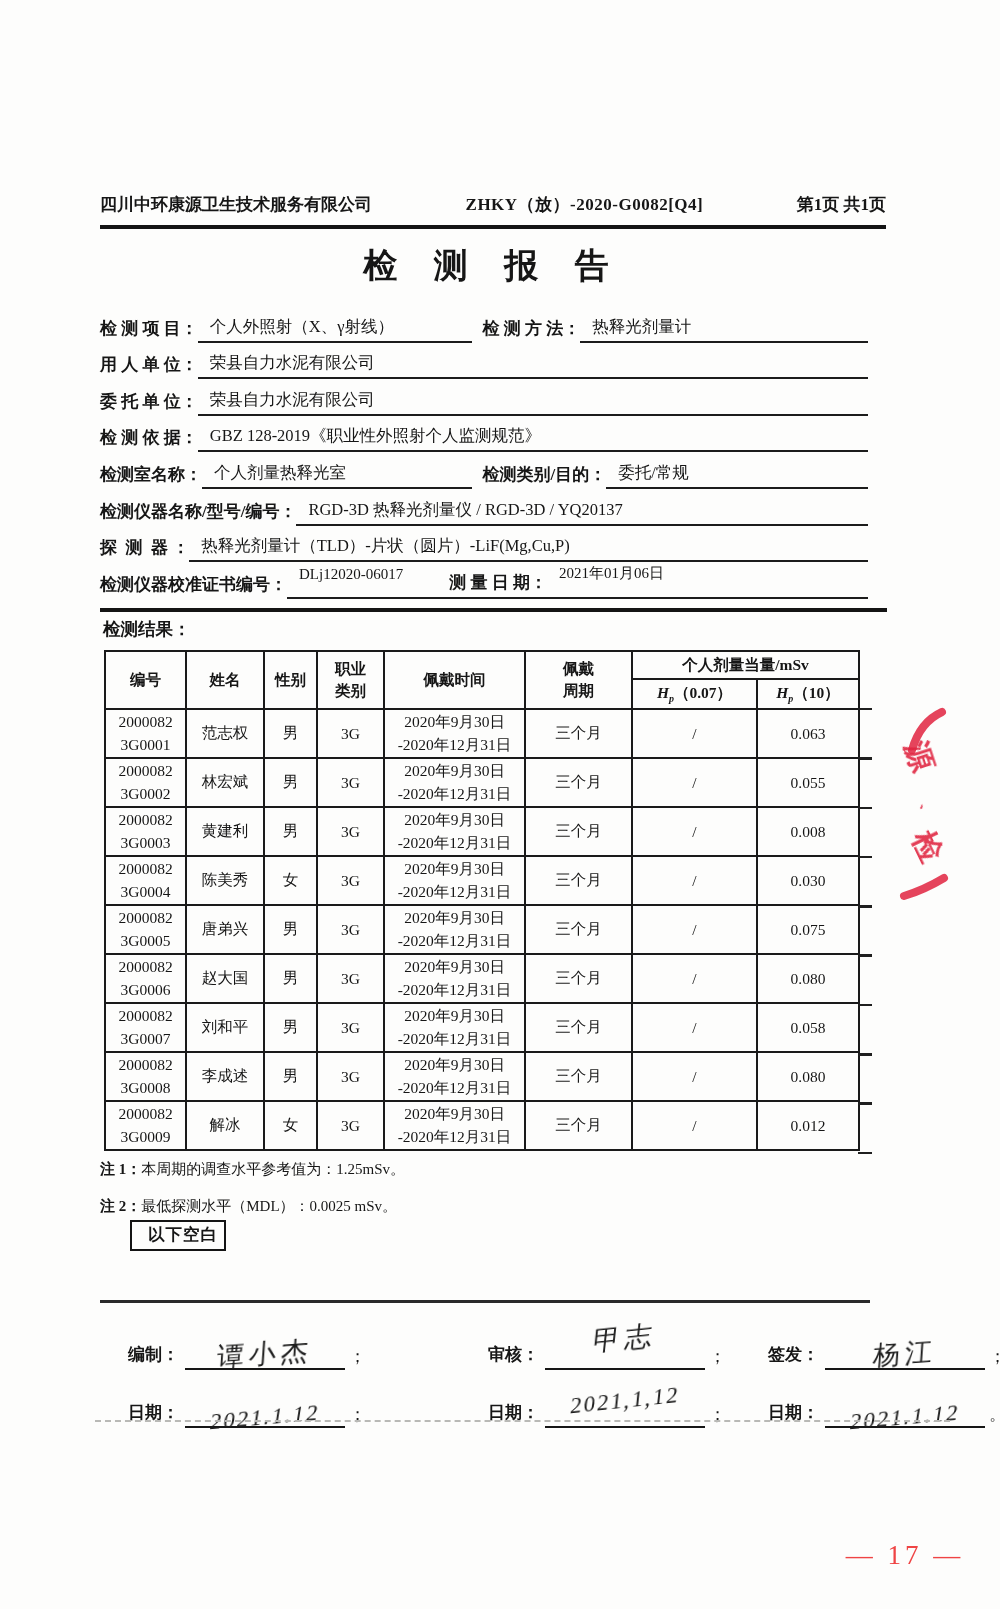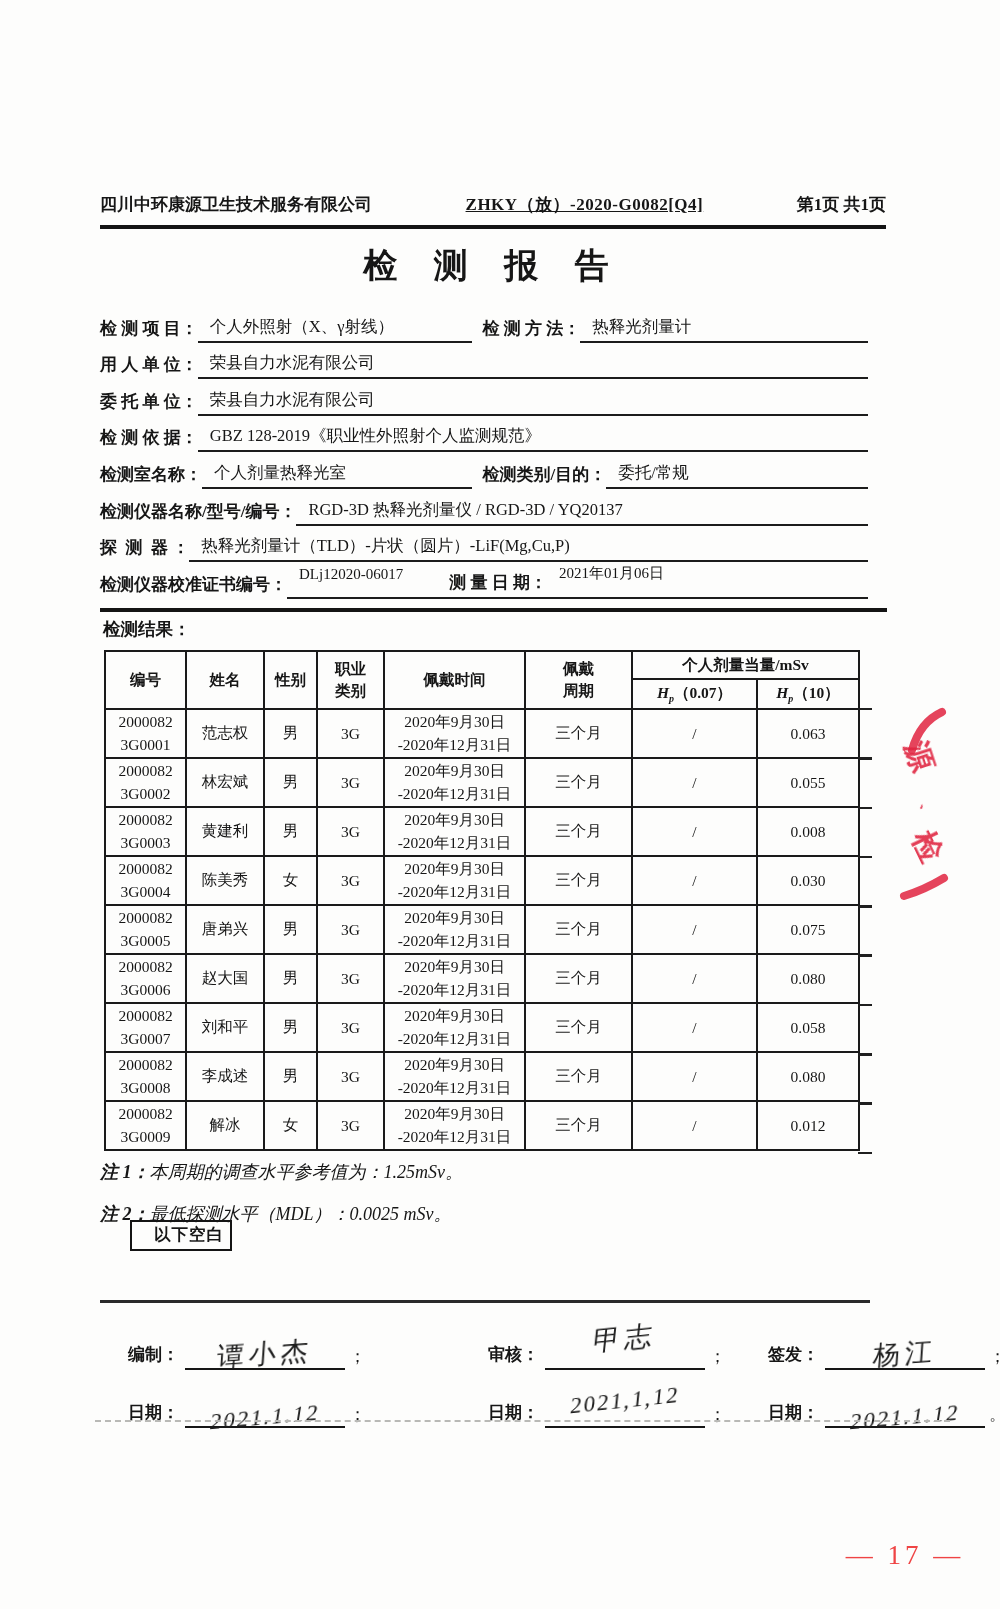--- a/index.html
+++ b/index.html
@@ -8,21 +8,21 @@
     position:relative; width:1000px; height:1609px; margin:0 auto;
     background:#fdfdfc; color:#161616; overflow:hidden;
   }
   
   .doc-header {
     position:absolute; left:100px; top:193px; width:786px;
     display:flex; justify-content:space-between; align-items:flex-start;
     font-size:17px; font-weight:bold; padding-bottom:9px;
     border-bottom:4px solid #141414;
   }
-  .doc-header .mid { letter-spacing:.5px;text-decoration:underline; }
+  .doc-header .mid { letter-spacing:.5px; }
   
   .doc-title {
     position:absolute; left:100px; top:243px; width:786px;
     text-align:center; font-size:34px; font-weight:bold; letter-spacing:14px;
   }
   
   .fields { position:absolute; left:100px; top:306px; width:768px; }
   .field-row { display:flex; height:36.6px; align-items:flex-end; }
   .field-part { display:flex; flex:1; align-items:flex-end; }
   .field-row.pair .p0 { flex:0 0 48.5%; }
@@ -52,25 +52,25 @@
   table.results tbody td { height:49px; }
   .two-line div { line-height:1.45; }
   .hp-base { font-style:italic; font-weight:bold; }
   .hp-sub { font-size:10px; vertical-align:sub; font-style:italic; }
   .table-ticks {
     position:absolute; left:754px; top:58px; width:14px; height:446px;
     background:repeating-linear-gradient(to bottom,#1f1f1f 0 2.5px,transparent 2.5px 49.3px);
   }
   
   .notes { position:absolute; left:100px; top:1160px; width:700px; }
-  .note-line { font-size:18px; margin-bottom:18px;font-style:italic; }
+  .note-line { font-size:15px; margin-bottom:18px; }
   .note-label { font-weight:bold; white-space:pre; }
   .blank-box {
     position:absolute; left:130px; top:1220px; border:2.5px solid #141414;
-    font-size:16.5px; font-weight:bold; padding:2px 6px 3px 22px; letter-spacing:1px;
+    font-size:16.5px; font-weight:bold; padding:2px 6px 3px 16px; letter-spacing:1px;
   }
   
   .sign-divider { position:absolute; left:100px; top:1300px; width:770px; height:3px; background:#2a2a2a; }
   .sign-block { position:absolute; left:100px; top:1312px; width:786px; }
   .sign-row { display:grid; grid-template-columns:360px 280px 1fr; height:58px; align-items:end;margin-left:28px; }
   .sign-cell { display:flex; align-items:flex-end; }
   .sign-label { font-weight:bold; font-size:17px; padding-bottom:4px; white-space:pre; }
   .sig-line {
     display:inline-block; width:160px; border-bottom:2px solid #161616;
     text-align:center; position:relative; height:40px; margin-left:6px;

